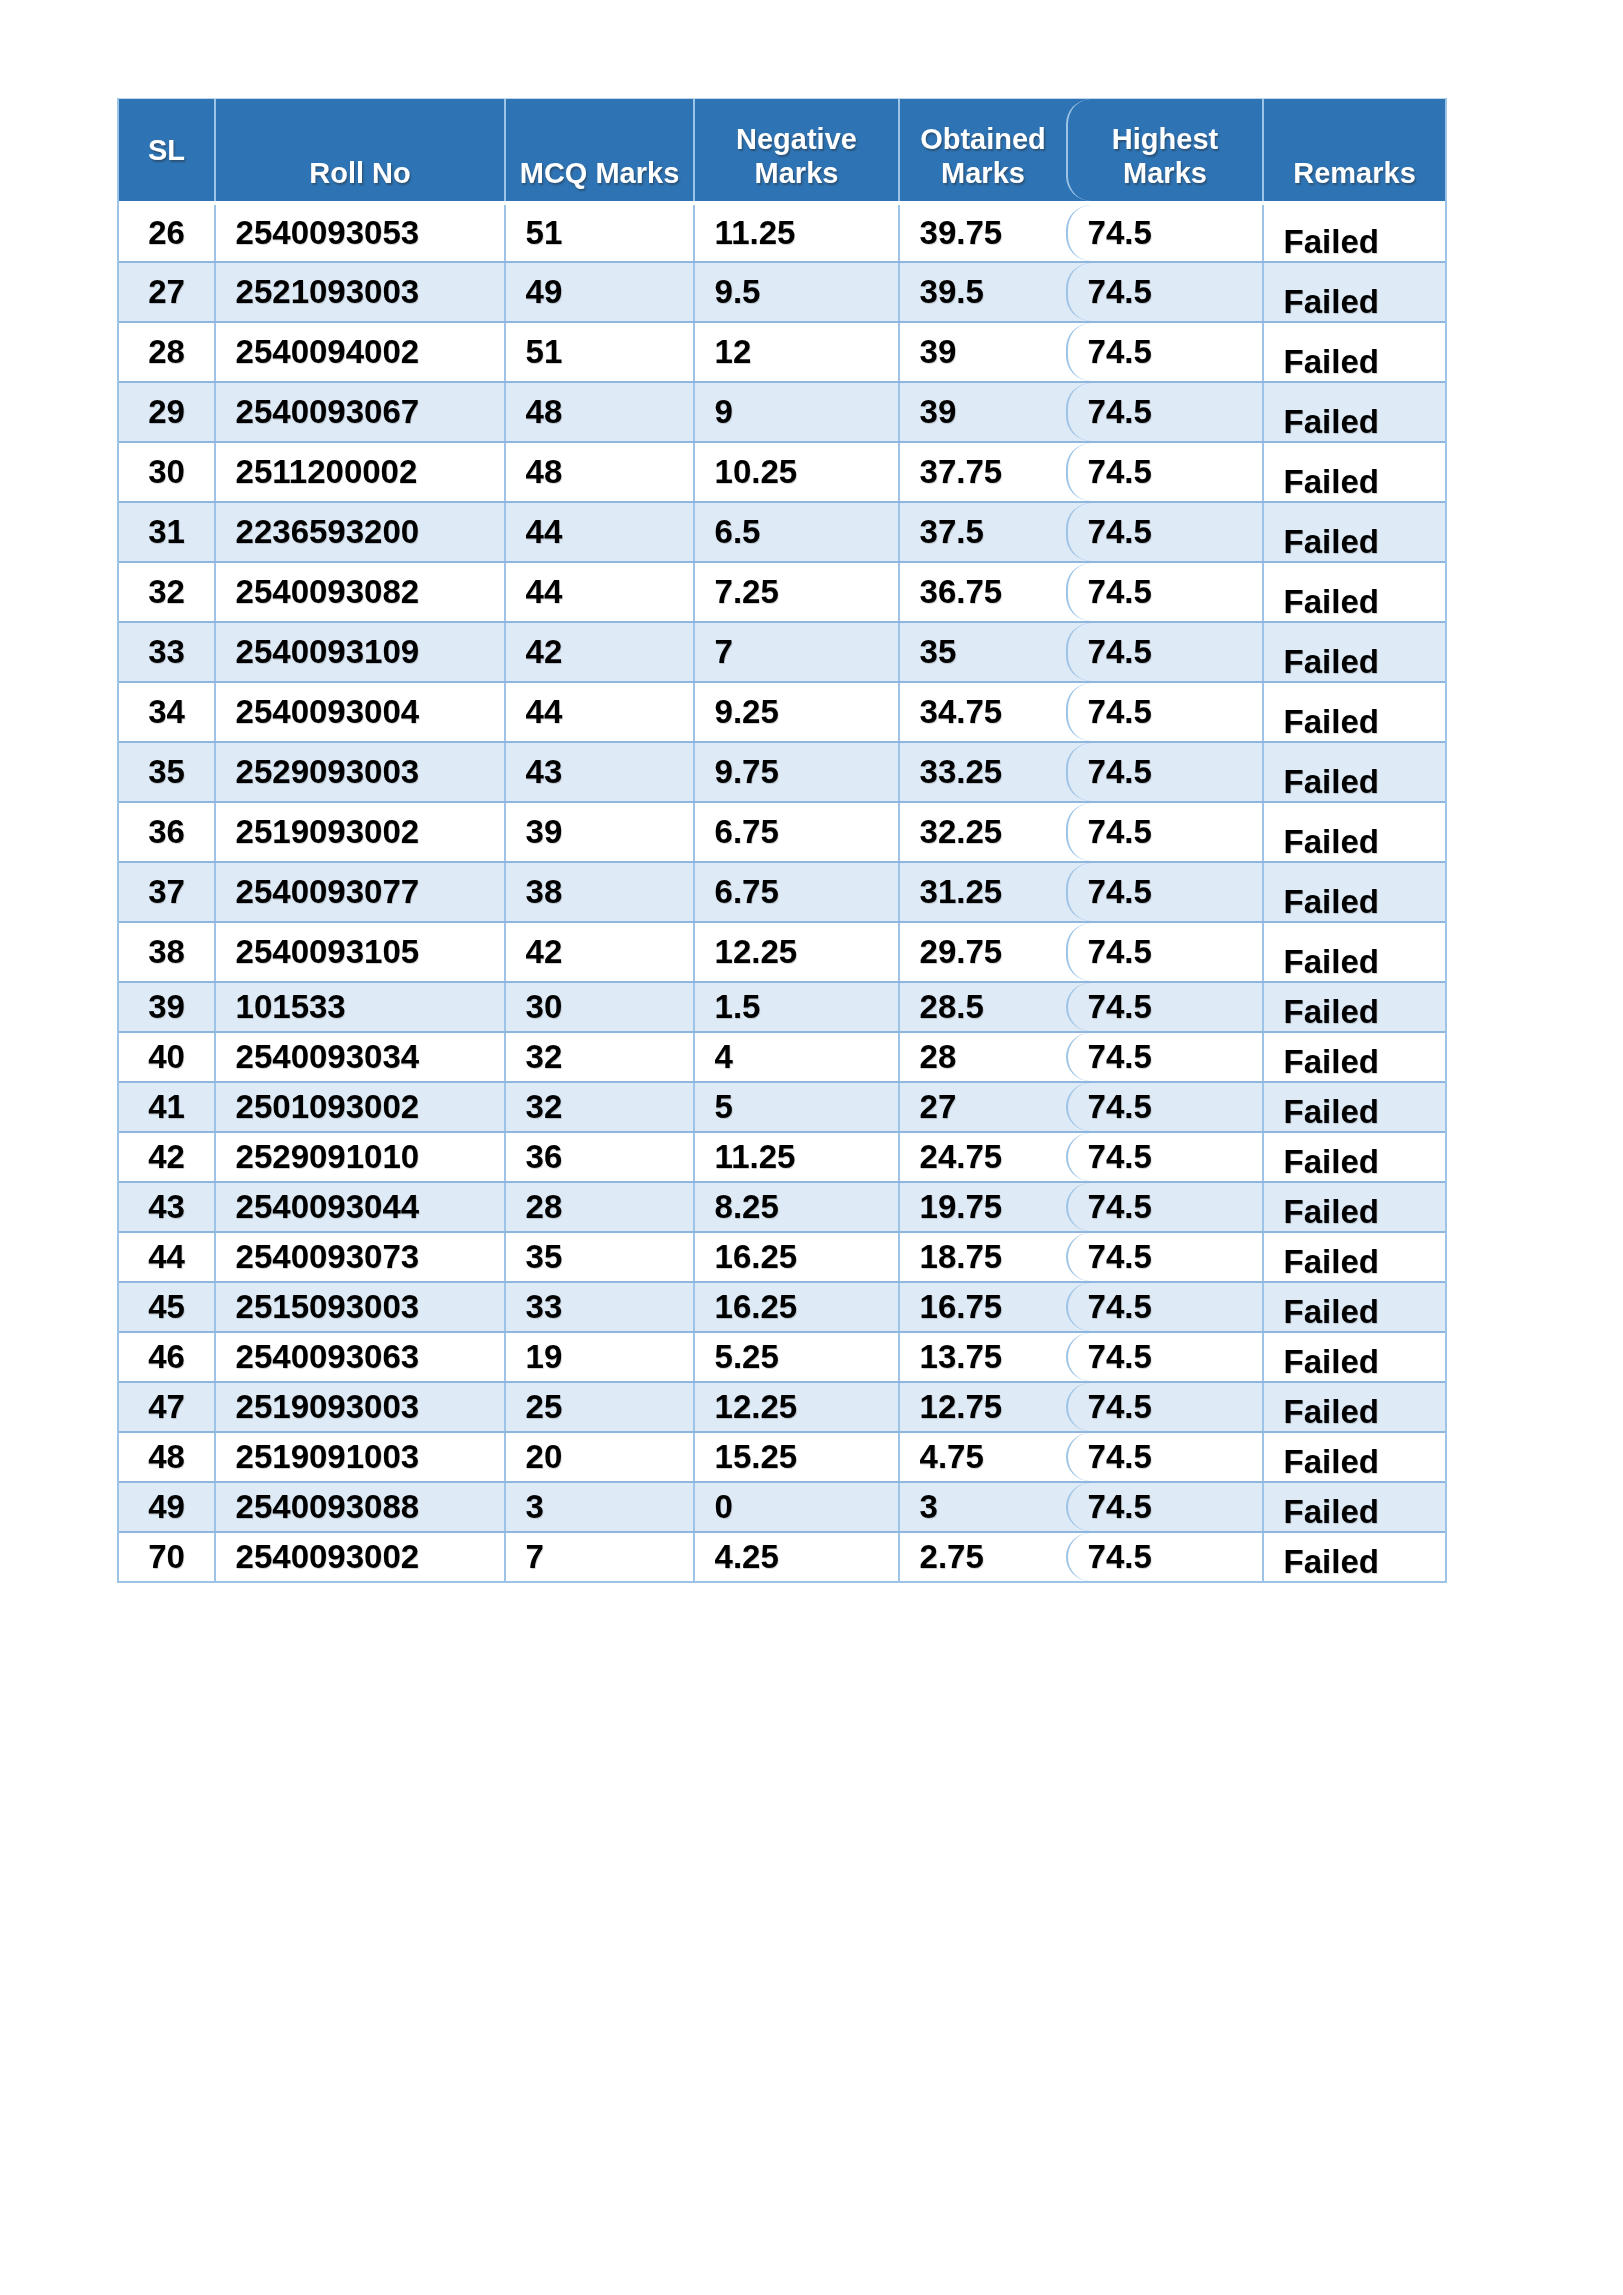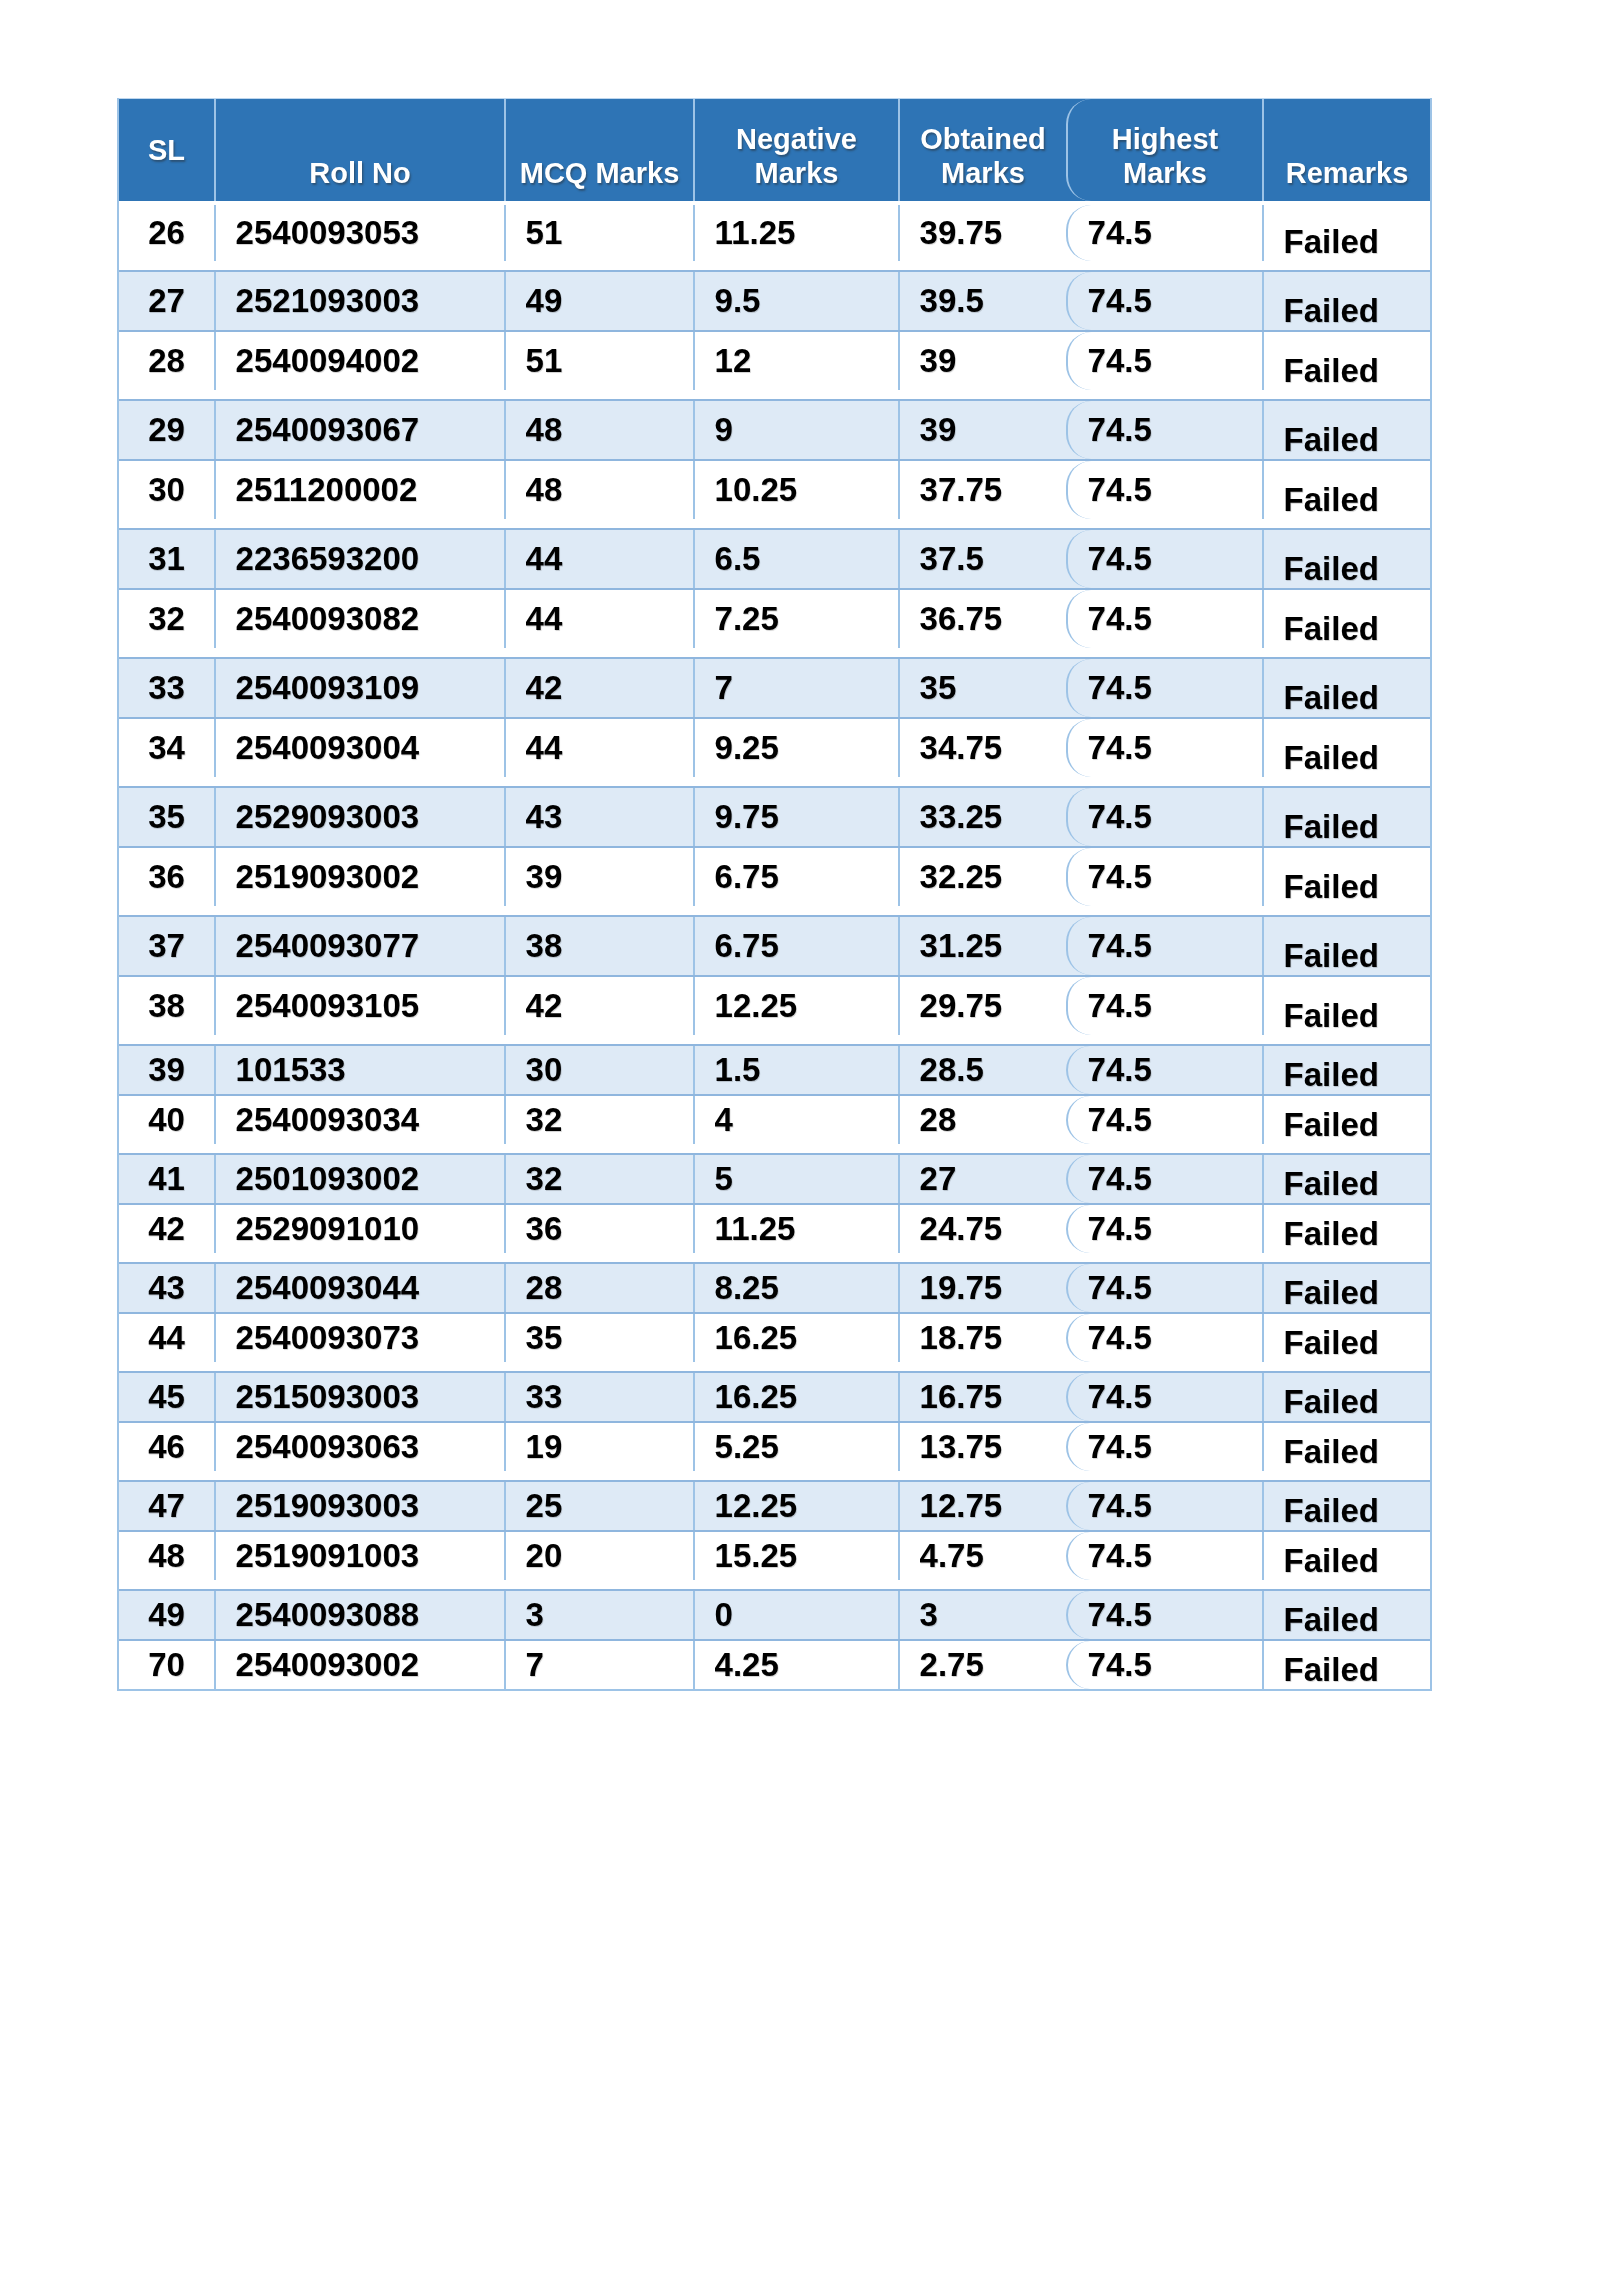--- a/index.html
+++ b/index.html
@@ -44,21 +44,21 @@
   }
   .hcell:not(:first-child) { border-left: 2px solid var(--grid-line, #9DC3E6); }
   .hcell.col-0 { align-items: center; padding-bottom: 0; }
 
   .row {
     display: flex;
     box-sizing: border-box;
     border-top: 2px solid var(--row-line, #8FB6DE);
     background: var(--row-fill, #FFFFFF);
   }
-  .row.band { background: var(--band-fill, #DEEAF6); margin-top: 9px; }
+  .row.band { background: var(--band-fill, #DEEAF6); }
   .tbody .row:first-child { border-top: 4.6px solid #FFFFFF; }
   .row.tall { height: 60px; }
   .row.short { height: 50px; }
 
   .cell {
     flex: 0 0 auto;
     display: flex;
     align-items: center;
     padding-left: 19.6px;
     box-sizing: border-box;
@@ -71,21 +71,21 @@
   }
   .cell:not(:first-child) { border-left: 2px solid var(--grid-line, #9DC3E6); }
   .cell.col-0 { justify-content: center; padding-left: 0; }
 
   .col-0 { width: 95px; justify-content: center; }
   .col-1 { width: 290px; }
   .col-2 { width: 189px; }
   .col-3 { width: 205px; }
   .col-4 { width: 168px; }
   .col-5 { width: 196px; border-radius: 25px; }
-  .col-6 { width: 168px; align-items: flex-end; }
+  .col-6 { width: 183px; align-items: flex-end; }
 </style>
 </head>
 <body>
 
 <div class="page">
   <div class="results-table">
     <div class="thead">
         <div class="hcell col-0">
           <span>SL</span>
         </div>

